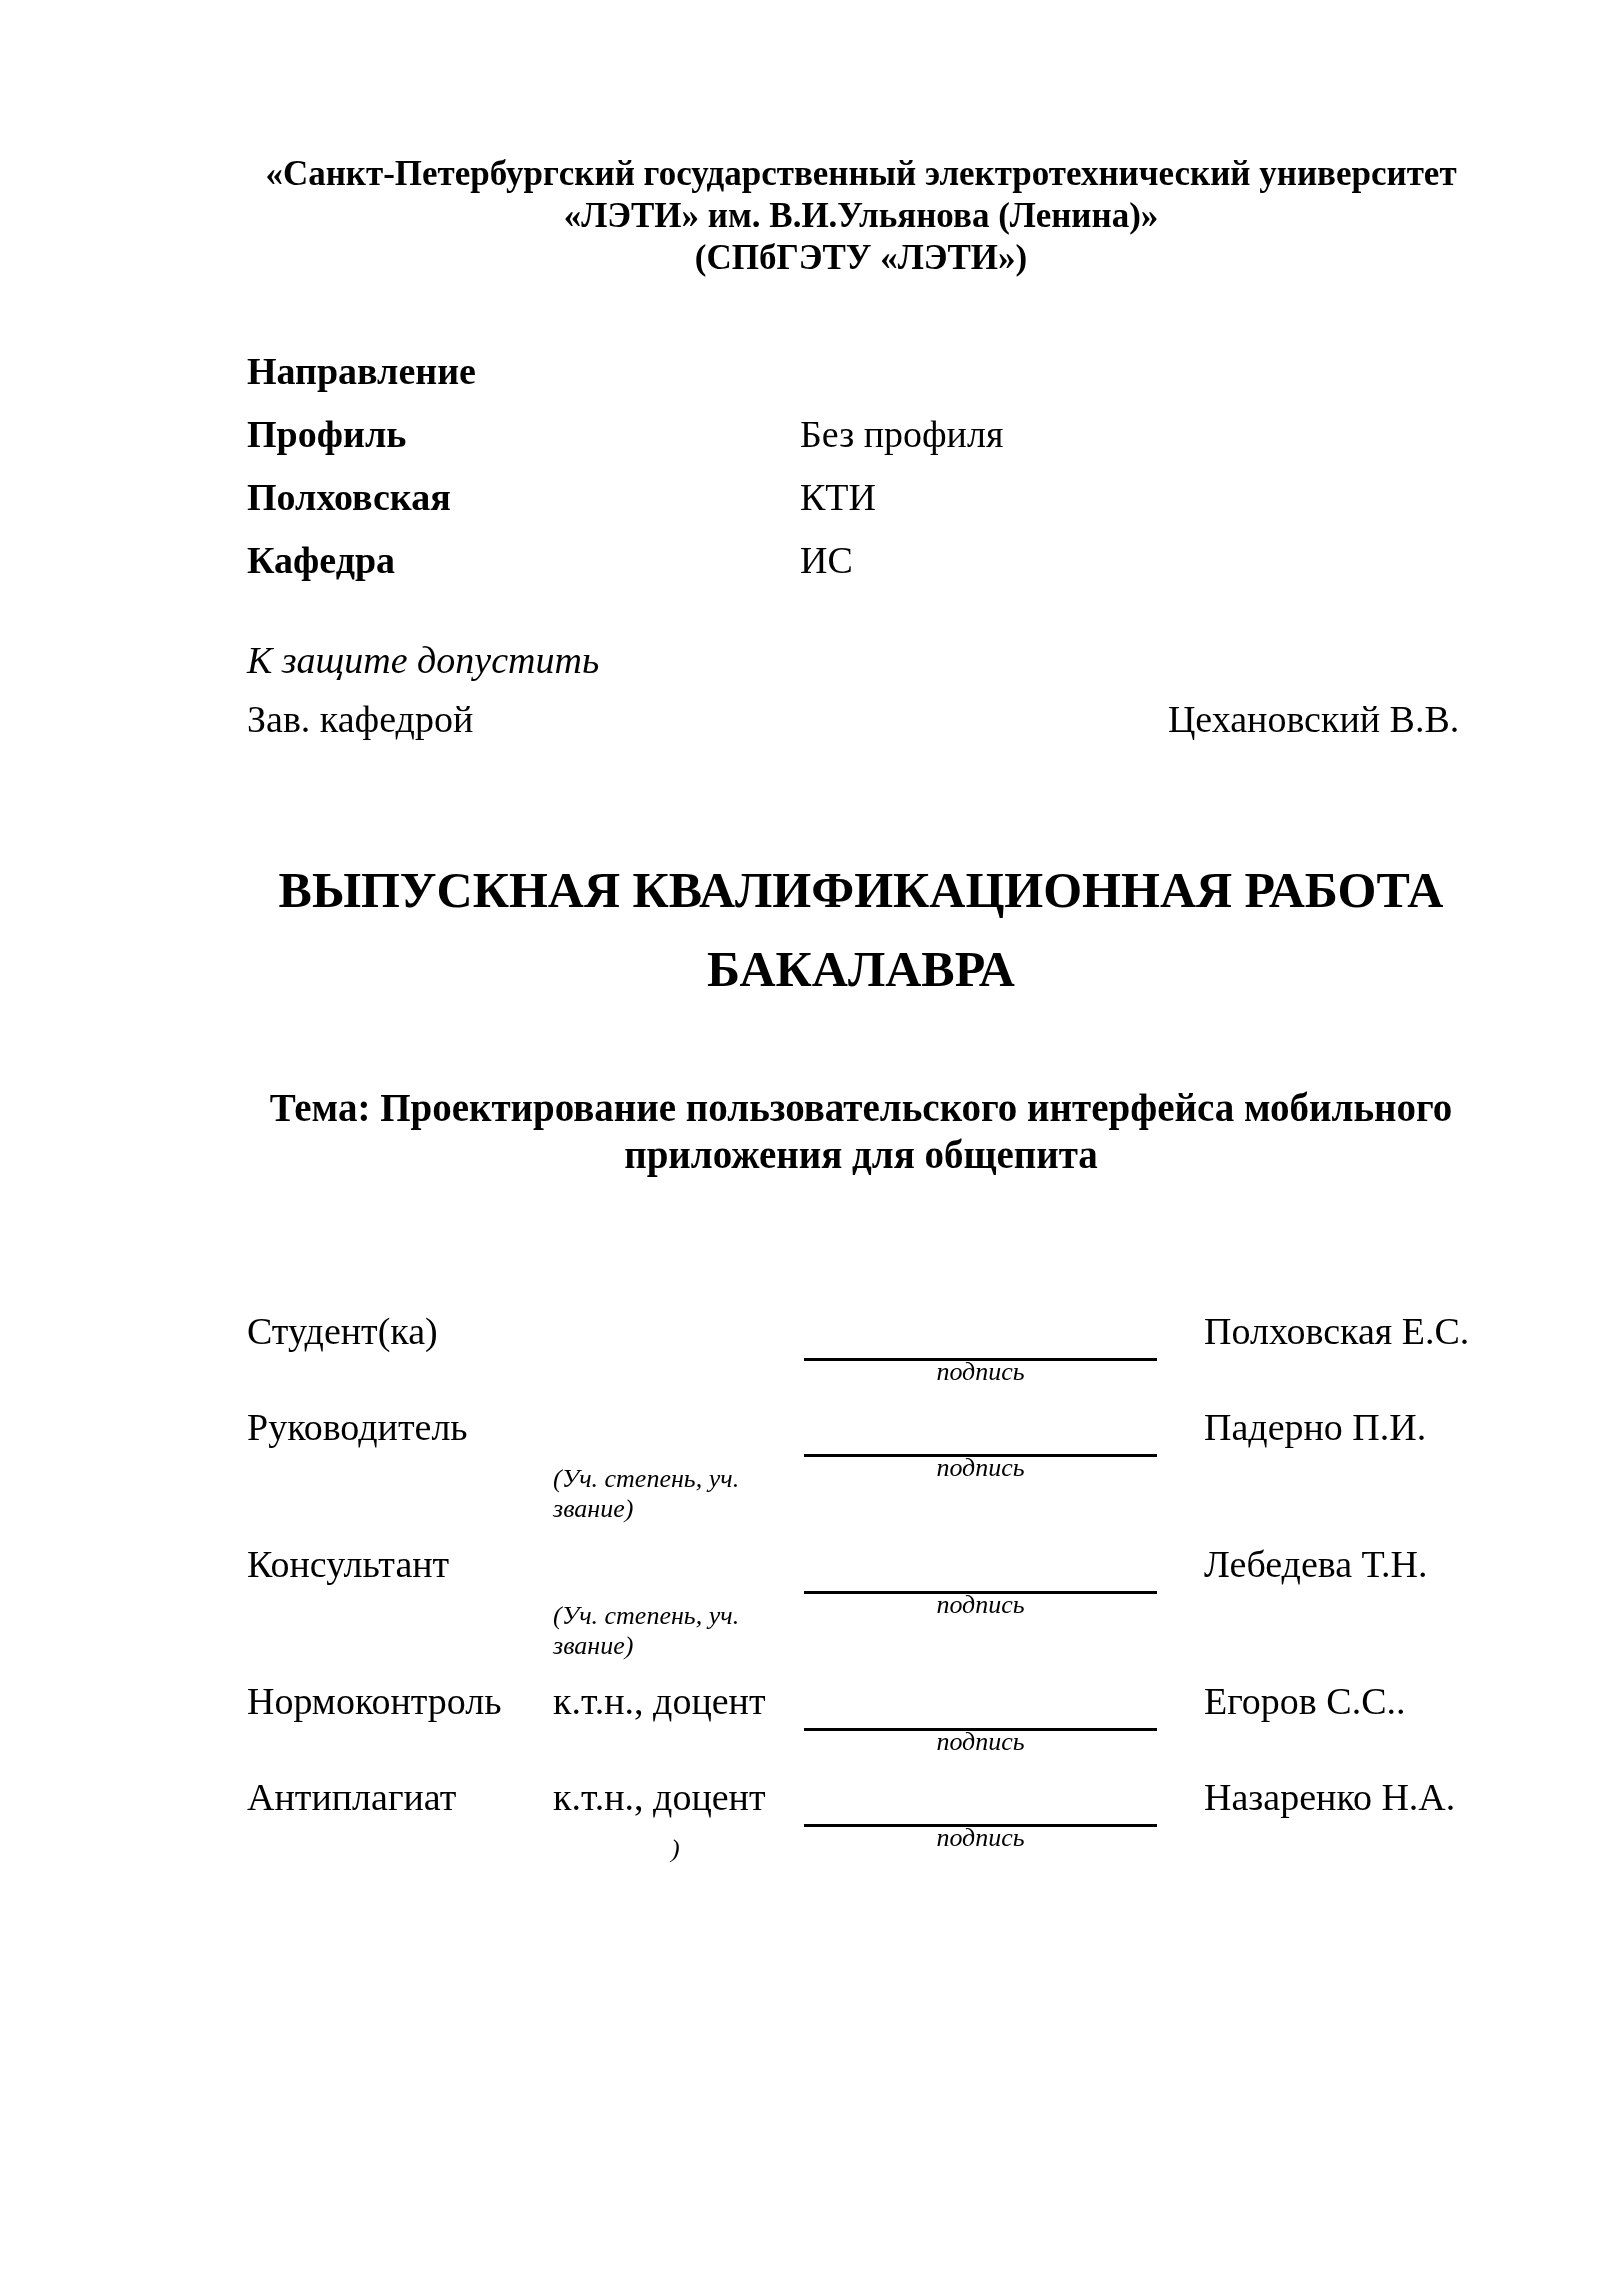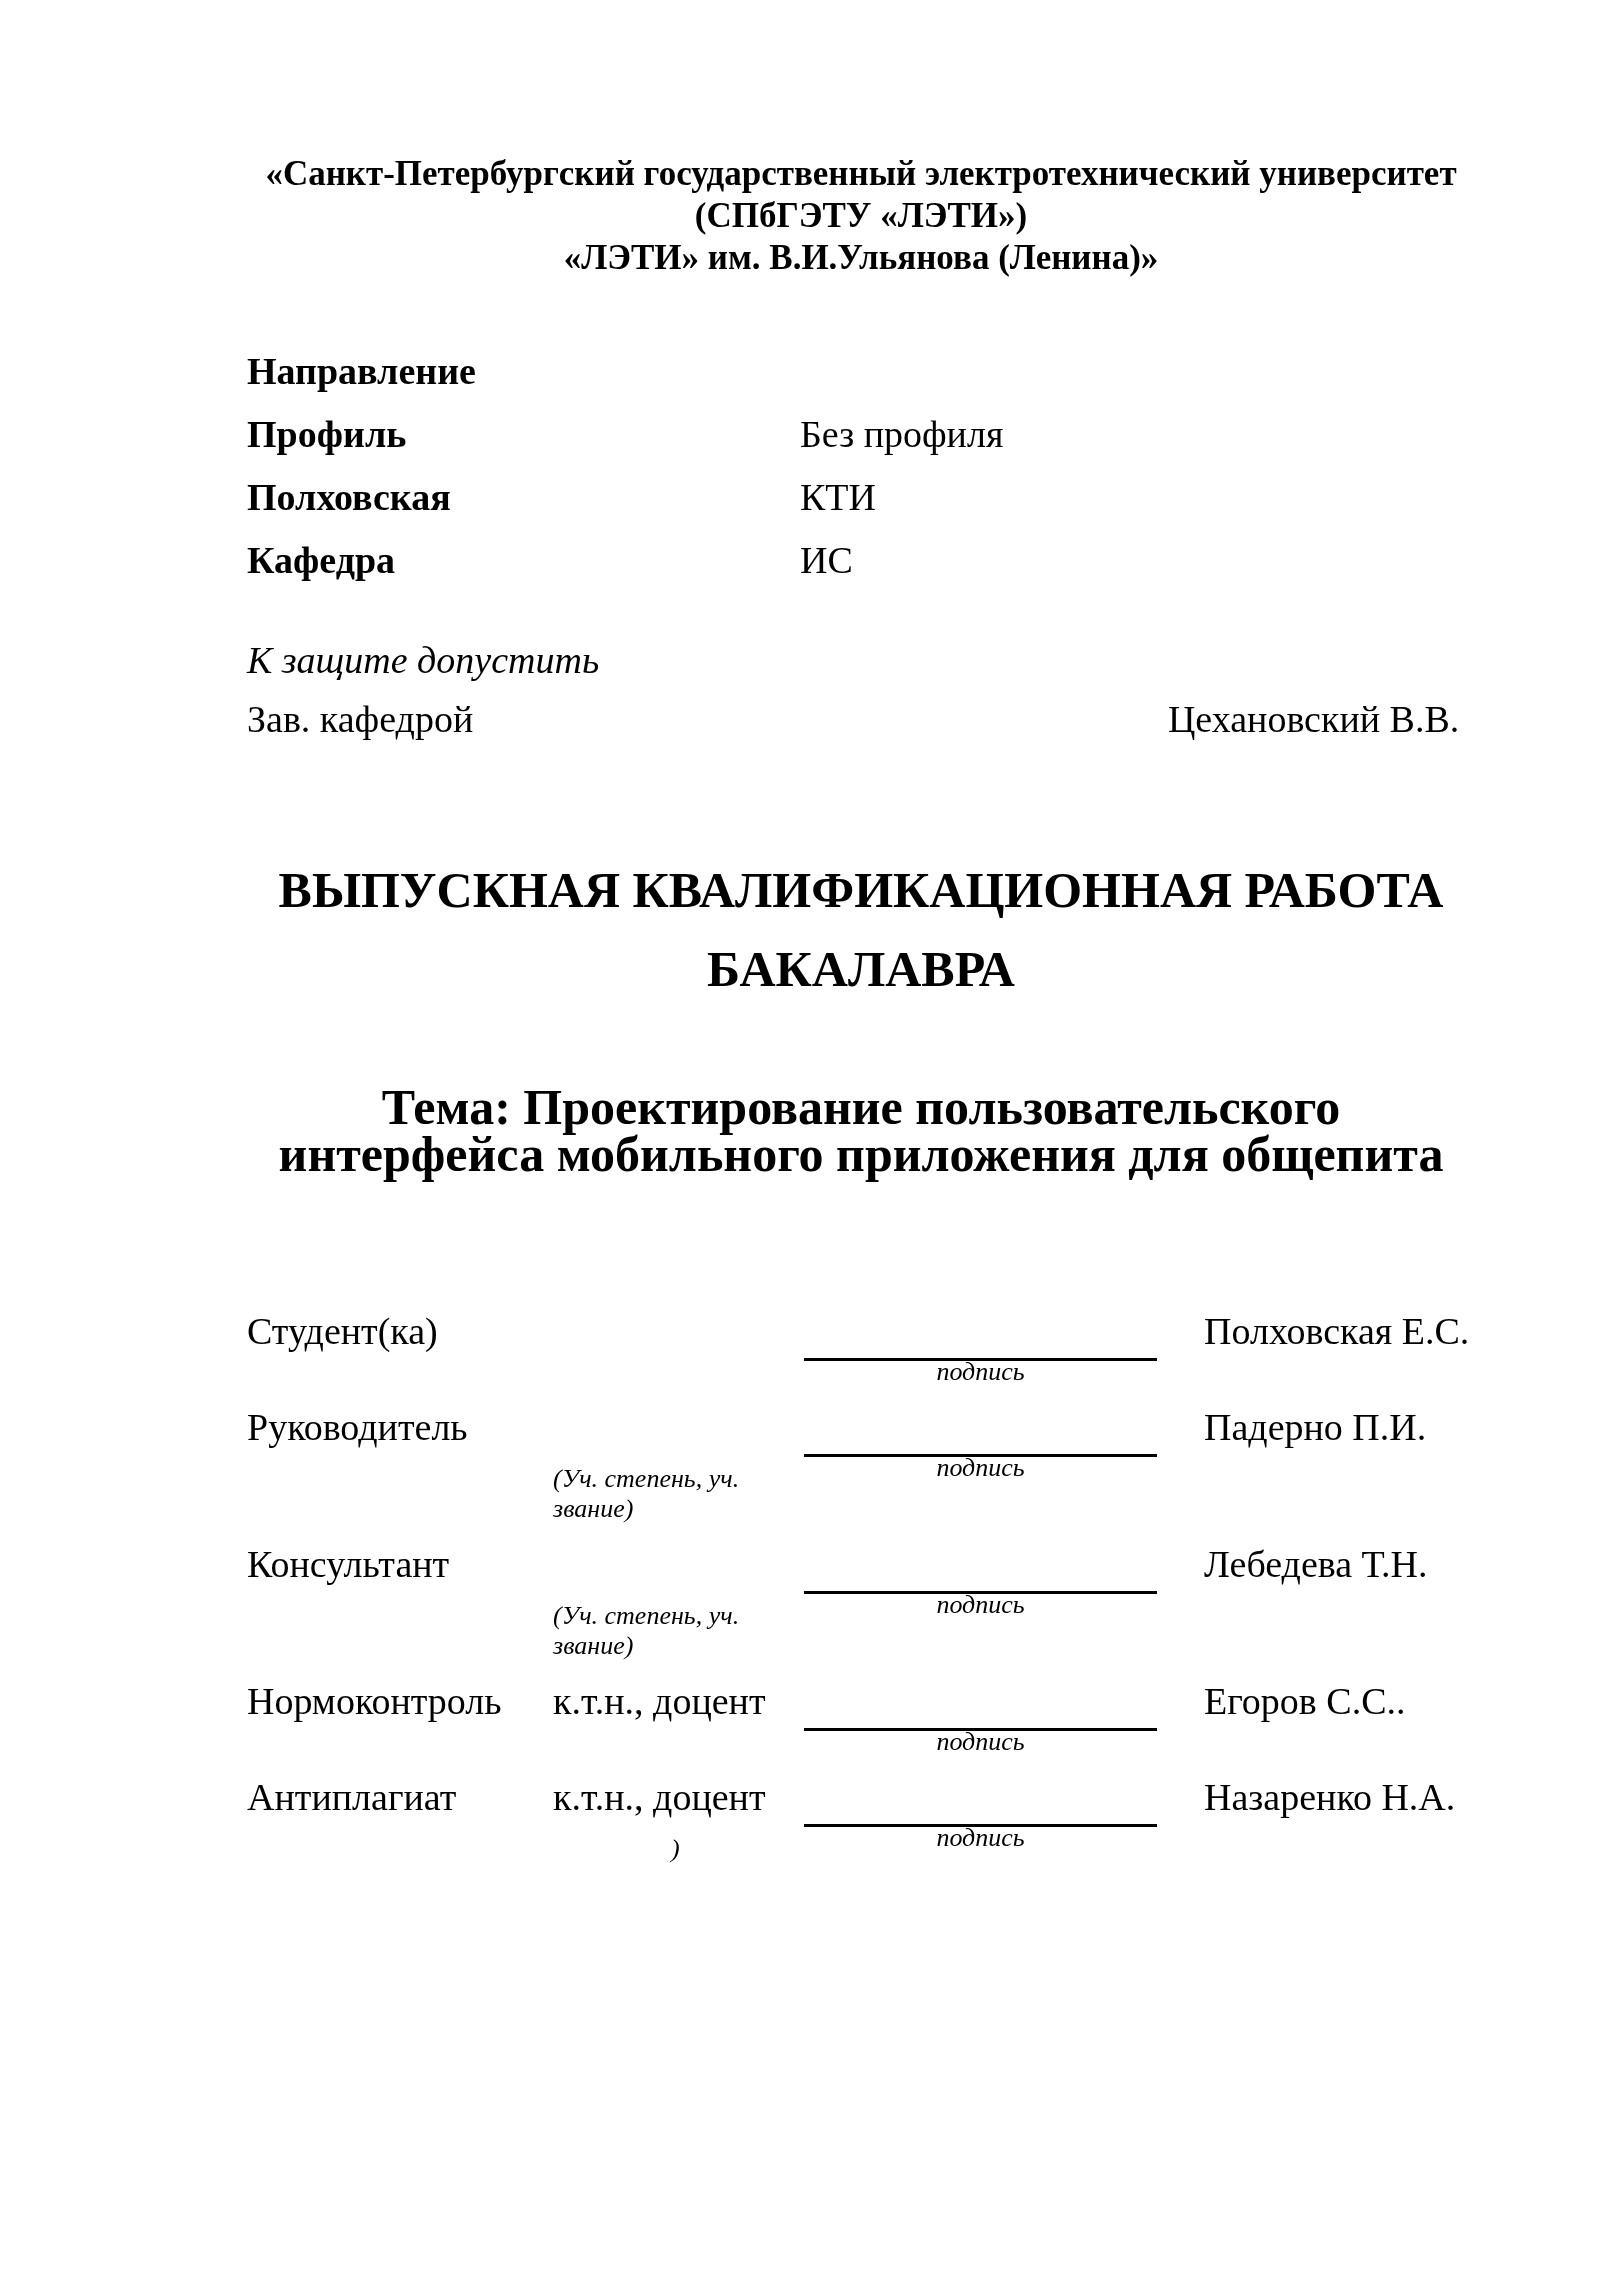--- a/index.html
+++ b/index.html
@@ -65,21 +65,21 @@
     font-weight: bold;
     font-size: 50px;
     line-height: 79px;
   }
 
   
   .topic {
     margin-top: 75px;
     text-align: center;
     font-weight: bold;
-    font-size: 50px;
+    font-size: 39px;
     line-height: 47px;
   }
 
   
   .signatures {
     margin-top: 130px;
   }
   .sig-row {
     display: grid;
     grid-template-columns: 306px 251px 353px 1fr;
@@ -129,22 +129,22 @@
     line-height: 64px;
   }
 </style>
 </head>
 <body>
 
 <div class="page">
 
   <div class="uni-header">
     <div>«Санкт-Петербургский государственный электротехнический университет</div>
+    <div>«ЛЭТИ» им. В.И.Ульянова (Ленина)»</div>
     <div>(СПбГЭТУ «ЛЭТИ»)</div>
-    <div>«ЛЭТИ» им. В.И.Ульянова (Ленина)»</div>
   </div>
 
   <div class="fields">
     <div class="field-label">Направление</div>
     <div class="field-label">Профиль</div>
     <div class="field-value">Без профиля</div>
     <div class="field-label">Полховская</div>
     <div class="field-value">КТИ</div>
     <div class="field-label">Кафедра</div>
     <div class="field-value">ИС</div>

